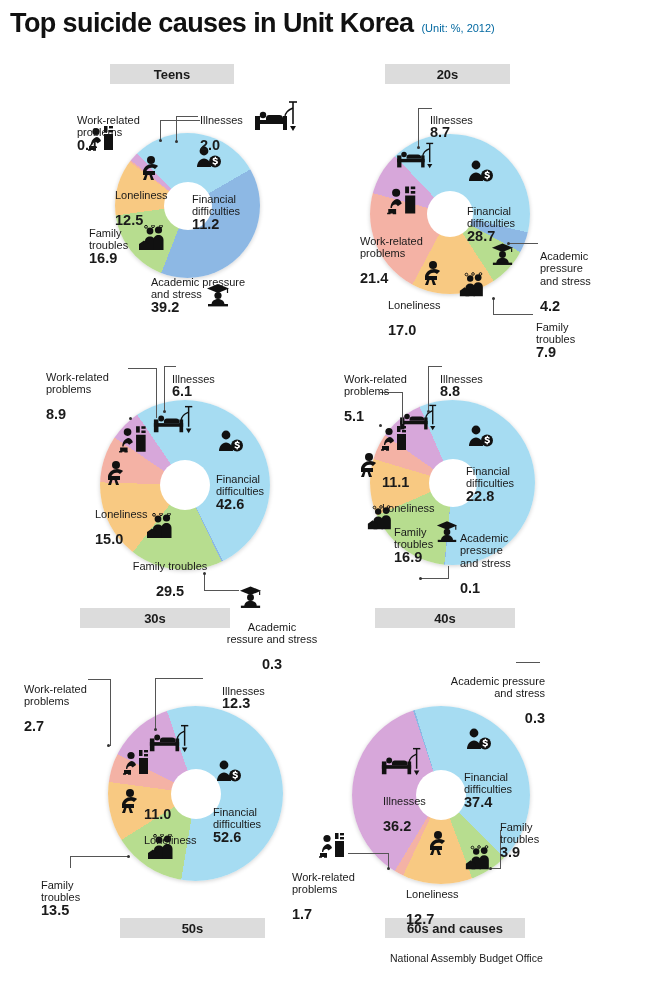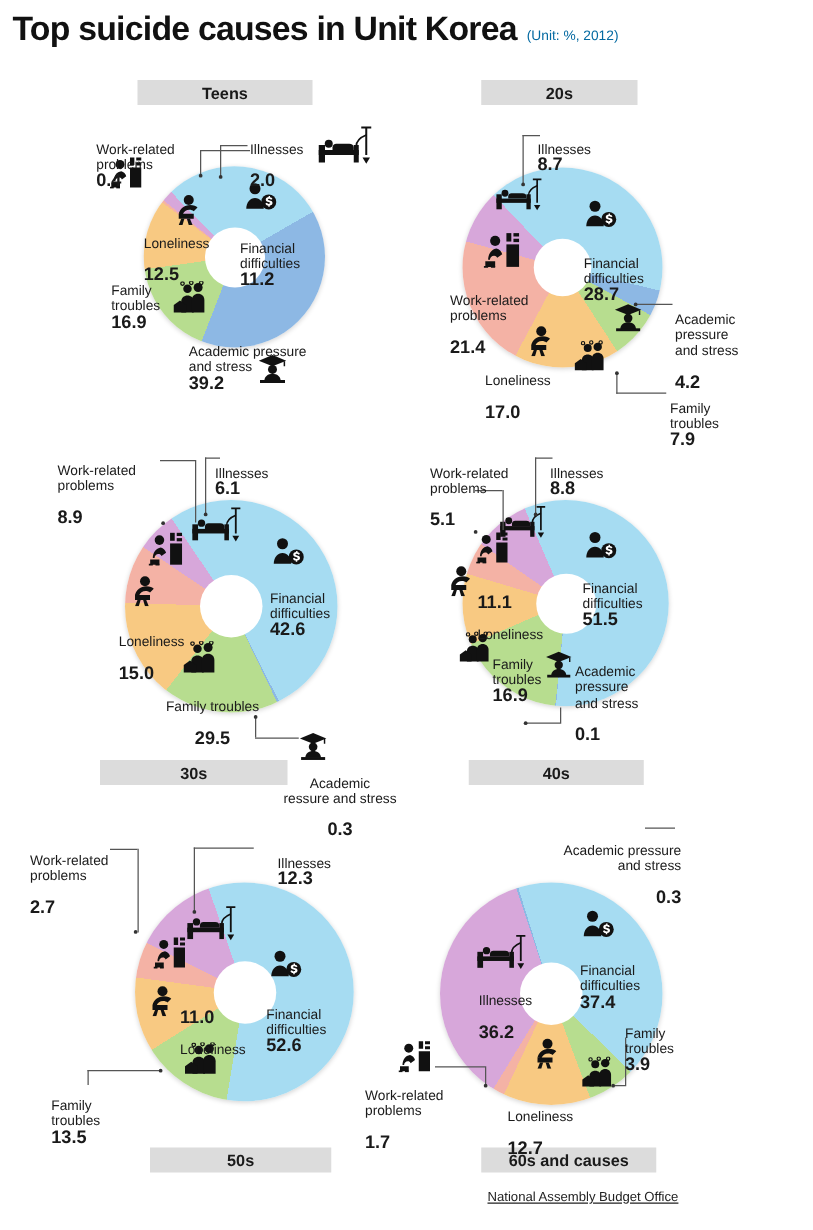--- a/index.html
+++ b/index.html
@@ -66,21 +66,21 @@
 </style>
 </head>
 <body>
 
 <div class="title-bar">
   <div class="title">Top suicide causes in Unit Korea</div>
   <div class="unit">(Unit: %, 2012)</div>
 </div>
 
 <div class="panel">
-  <div class="age-bar" style="left:110px; top:64px; width:140px;">Teens</div>
+  <div class="age-bar" style="left:110px; top:64px; width:124px;">Teens</div>
 
   <div class="donut-wrap" style="left:115px; top:133px; width:145px; height:145px;">
     <div class="donut" style="width:145px;height:145px;
       background: conic-gradient(from 0deg,
         #a6dcf2 0deg 60.12deg,
         #8db8e4 60.12deg 201.24deg,
         #b7dd8f 201.24deg 262.08deg,
         #f8c982 262.08deg 307.08deg,
         #f4b2a5 307.08deg 308.52deg,
         #d7a7da 308.52deg 315.72deg,
@@ -533,21 +533,21 @@
 problems</span>
     <br><span class="v">5.1</span>
   </div>
   <div class="lbl" style="left:440px; top:360px; width:92px;">
     <span>Illnesses</span>
     <span class="v">8.8</span>
   </div>
   <div class="lbl" style="left:466px; top:452px; width:62px;">
     <span>Financial
 difficulties</span>
-    <span class="v">51.5</span>
+    <span class="v">22.8</span>
   </div>
   <div class="lbl" style="left:394px; top:513px; width:60px;">
     <span>Family
 troubles</span>
     <span class="v">16.9</span>
   </div>
   <div class="lbl" style="left:382px; top:463px; width:64px;">
     <span class="v">11.1</span>
     <br><span>Loneliness</span>
   </div>
@@ -772,13 +772,13 @@
     <span>Work-related
 problems</span>
     <br><span class="v">1.7</span>
   </div>
   <div class="lbl" style="left:383px; top:782px; width:70px;">
     <span>Illnesses</span>
     <br><span class="v">36.2</span>
   </div>
 </div>
 
-<div class="source" style="left:390px; top:952px;text-decoration:underline;">National Assembly Budget Office</div>
+<div class="source" style="left:390px; top:952px;">National Assembly Budget Office</div>
 
 </body></html>

